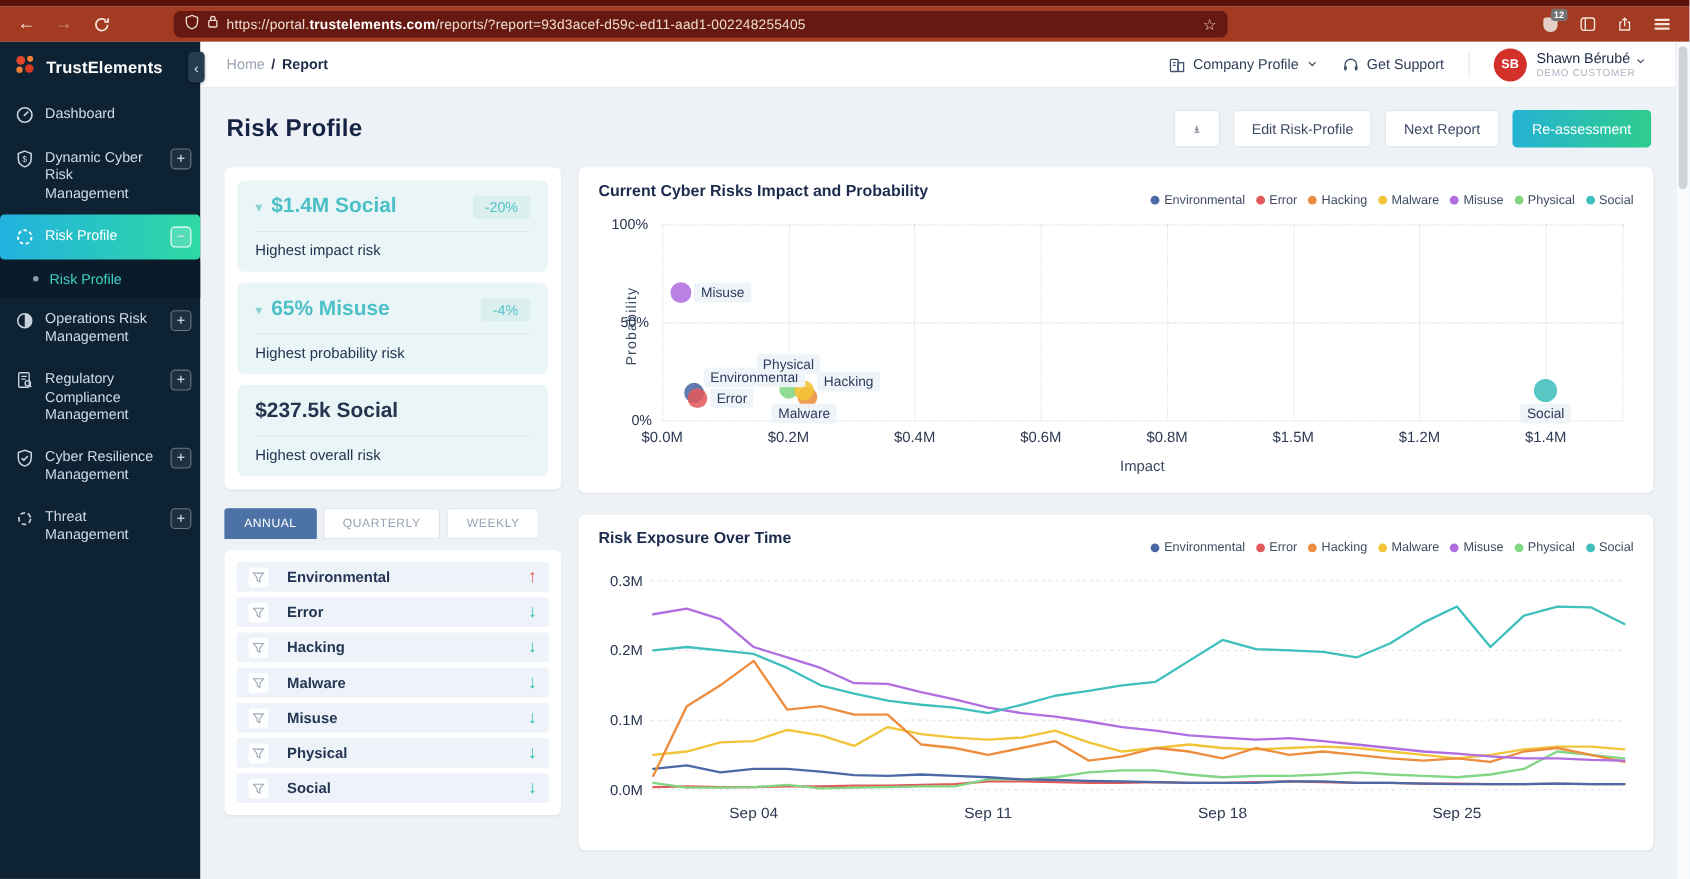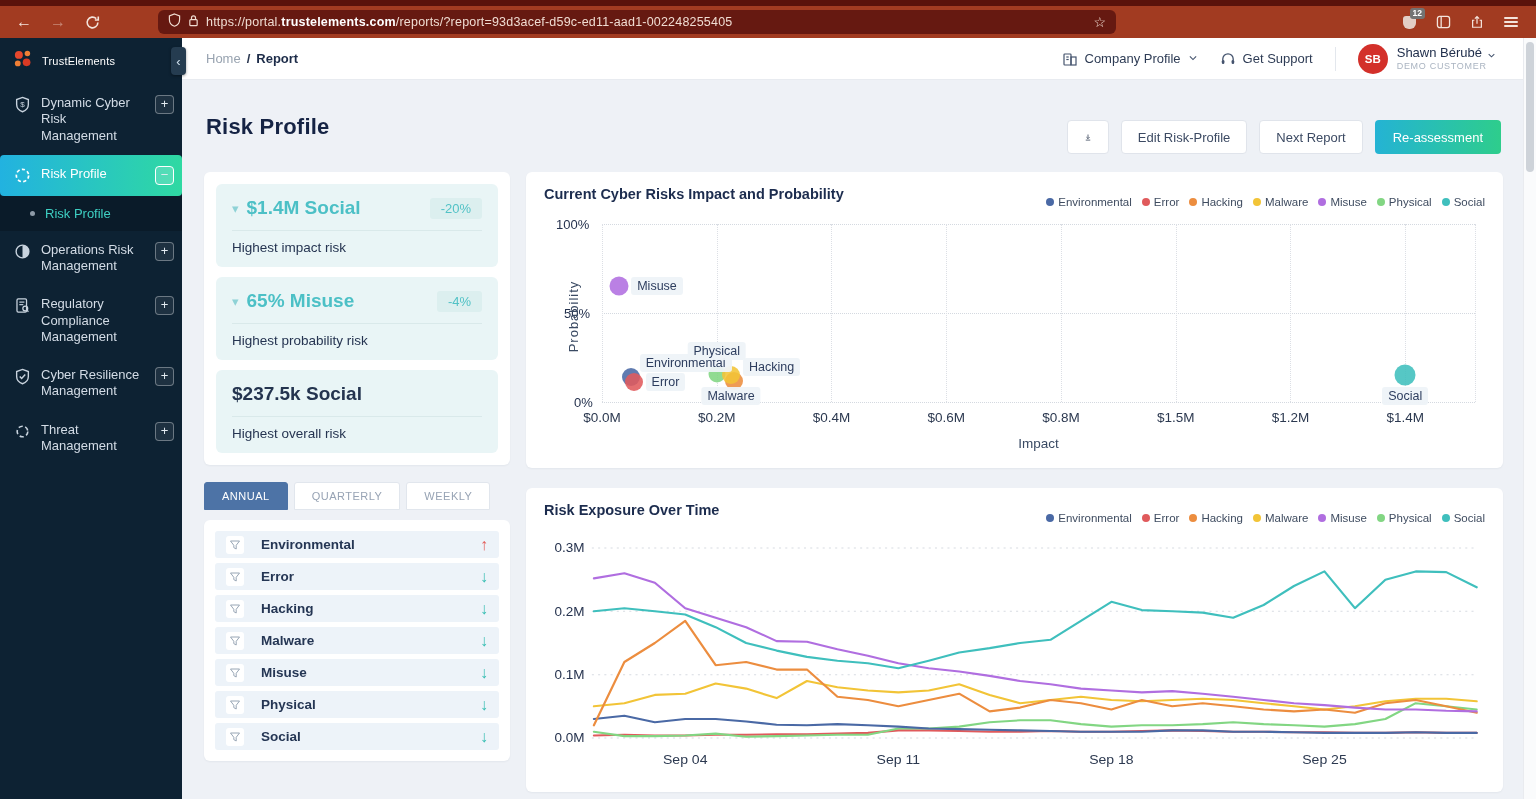--- a/index.html
+++ b/index.html
@@ -22,21 +22,21 @@
   .extblob { width:13px; height:13px; border-radius:3px 3px 6px 6px; background:#e3cfc6; }
 
   
   .app { display:flex; height:761px; position:relative; }
   .scrollstrip { position:absolute; right:0; top:0; bottom:0; width:13px; background:#fafbfc; border-left:1px solid #e9ebef; }
   .scrollstrip .thumb { position:absolute; top:4px; left:2px; width:8px; height:130px; background:#ced3d9; border-radius:4px; }
 
   
   .sidebar { width:182px; background:#0d2233; color:#d3dce6; position:relative; flex-shrink:0; }
   .brand { height:46px; display:flex; align-items:center; gap:8px; padding:0 12px; }
-  .brand-name { font-size:11px; font-weight:normal; color:#fff; letter-spacing:.2px; }
+  .brand-name { font-size:15px; font-weight:bold; color:#fff; letter-spacing:.2px; }
   .collapse { position:absolute; left:171px; top:9px; width:15px; height:28px; background:#253c50; color:#cfe0ec; border:none; border-radius:4px; font-size:13px; cursor:pointer; z-index:5; box-shadow:0 1px 3px rgba(0,0,0,.4); }
   .nav-item { display:flex; align-items:flex-start; gap:10px; padding:11px 8px 11px 14px; font-size:13px; cursor:pointer; position:relative; line-height:1.25; }
   .nav-item .nicon { width:17px; height:17px; flex-shrink:0; margin-top:1px; color:#c8d3de; }
   .nav-item .nlabel { flex:1; padding-right:2px; }
   .expand-btn { width:19px; height:19px; border-radius:4px; border:1px solid rgba(255,255,255,.35); background:rgba(255,255,255,.07); color:#e6edf3; font-size:13px; line-height:16px; text-align:center; flex-shrink:0; cursor:pointer; }
   .nav-item.active { background:linear-gradient(90deg,#22b2e0,#2fd9a2); color:#fff; border-radius:4px; }
   .nav-item.active .nicon { color:#fff; }
   .nav-item.active .expand-btn { border-color:#fff; background:rgba(255,255,255,.18); }
   .nav-sub { display:flex; align-items:center; gap:10px; background:#0a1b29; padding:10px 8px 10px 30px; font-size:13px; color:#3ed0c3; cursor:pointer; }
   .nav-sub .dot { width:5px; height:5px; border-radius:50%; background:#8d9aa7; }
@@ -57,21 +57,21 @@
   .avatar { width:30px; height:30px; border-radius:50%; background:#d3302a; color:#fff; font-size:11.5px; font-weight:bold; display:flex; align-items:center; justify-content:center; }
   .uinfo { display:flex; flex-direction:column; line-height:1.25; }
   .uname { font-size:13px; color:#22304d; display:flex; align-items:center; gap:5px; }
   .urole { font-size:9px; color:#aab4c1; letter-spacing:.7px; }
 
   
   .content { flex:1; padding:16px 20px 0 22px; overflow:hidden; }
   .title-row { display:flex; align-items:center; margin:4px 2px 18px 2px; }
   .title-row h1 { font-size:22px; color:#152344; letter-spacing:.2px; }
   .actions { margin-left:auto; display:flex; gap:12px; }
-  .btn { height:34px; background:#fff; border:1px solid #e0e4eb; border-radius:4px; font-size:13px; color:#3c4a63; padding:0 16px; cursor:pointer; font-family:inherit;margin-top:20px; }
+  .btn { height:34px; background:#fff; border:1px solid #e0e4eb; border-radius:4px; font-size:13px; color:#3c4a63; padding:0 16px; cursor:pointer; font-family:inherit; }
   .btn.icon-btn { width:42px; display:flex; align-items:center; justify-content:center; color:#2c3950; }
   .btn.primary { background:linear-gradient(90deg,#24b3d4,#2ecd8c); color:#fff; border:none; padding:0 18px; }
   .grid { display:flex; gap:16px; }
   .col-left { width:306px; flex-shrink:0; }
   .col-right { flex:1; min-width:0; }
   .card { background:#fff; border-radius:6px; box-shadow:0 1px 2px rgba(16,42,67,.05); }
 
   
   .stats-card { padding:12px; }
   .tile { background:#e9f5f6; border-radius:6px; padding:13px 16px 12px 16px; margin-bottom:10px; }
@@ -190,20 +190,27 @@
             <circle cx="4.2" cy="11.2" r="2.1" fill="#f07f35"></circle>
             <circle cx="10.6" cy="10.4" r="2.8" fill="#d93a24"></circle>
           </svg>
       </span>
       <span class="brand-name">TrustElements</span>
     </div>
     <button class="collapse">‹</button>
     <nav id="nav">
         <div class="nav-item">
           <span class="nicon"><svg width="17" height="17" viewBox="0 0 16 16">
+              <circle cx="8" cy="8" r="6.2" fill="none" stroke="currentColor" stroke-width="1.4"></circle>
+              <path d="M7.2 8.8 L11 5.2" stroke="currentColor" stroke-width="1.4" fill="none"></path>
+            </svg></span>
+          <span class="nlabel">Dashboard</span>
+        </div>
+        <div class="nav-item">
+          <span class="nicon"><svg width="17" height="17" viewBox="0 0 16 16">
               <path d="M8 1.3 L13.5 3.3 V8 C13.5 11.4 11 13.8 8 14.8 C5 13.8 2.5 11.4 2.5 8 V3.3 Z" fill="none" stroke="currentColor" stroke-width="1.3"></path>
               <text x="8" y="10.6" font-size="7.5" text-anchor="middle" fill="currentColor" font-family="Liberation Sans, sans-serif">$</text>
             </svg></span>
           <span class="nlabel">Dynamic Cyber Risk Management</span>
           <span class="expand-btn">+</span>
         </div>
         <div class="nav-item active">
           <span class="nicon"><svg width="17" height="17" viewBox="0 0 16 16">
               <circle cx="8" cy="8" r="5.8" fill="none" stroke="currentColor" stroke-width="1.6" stroke-dasharray="3 2.2"></circle>
             </svg></span>

